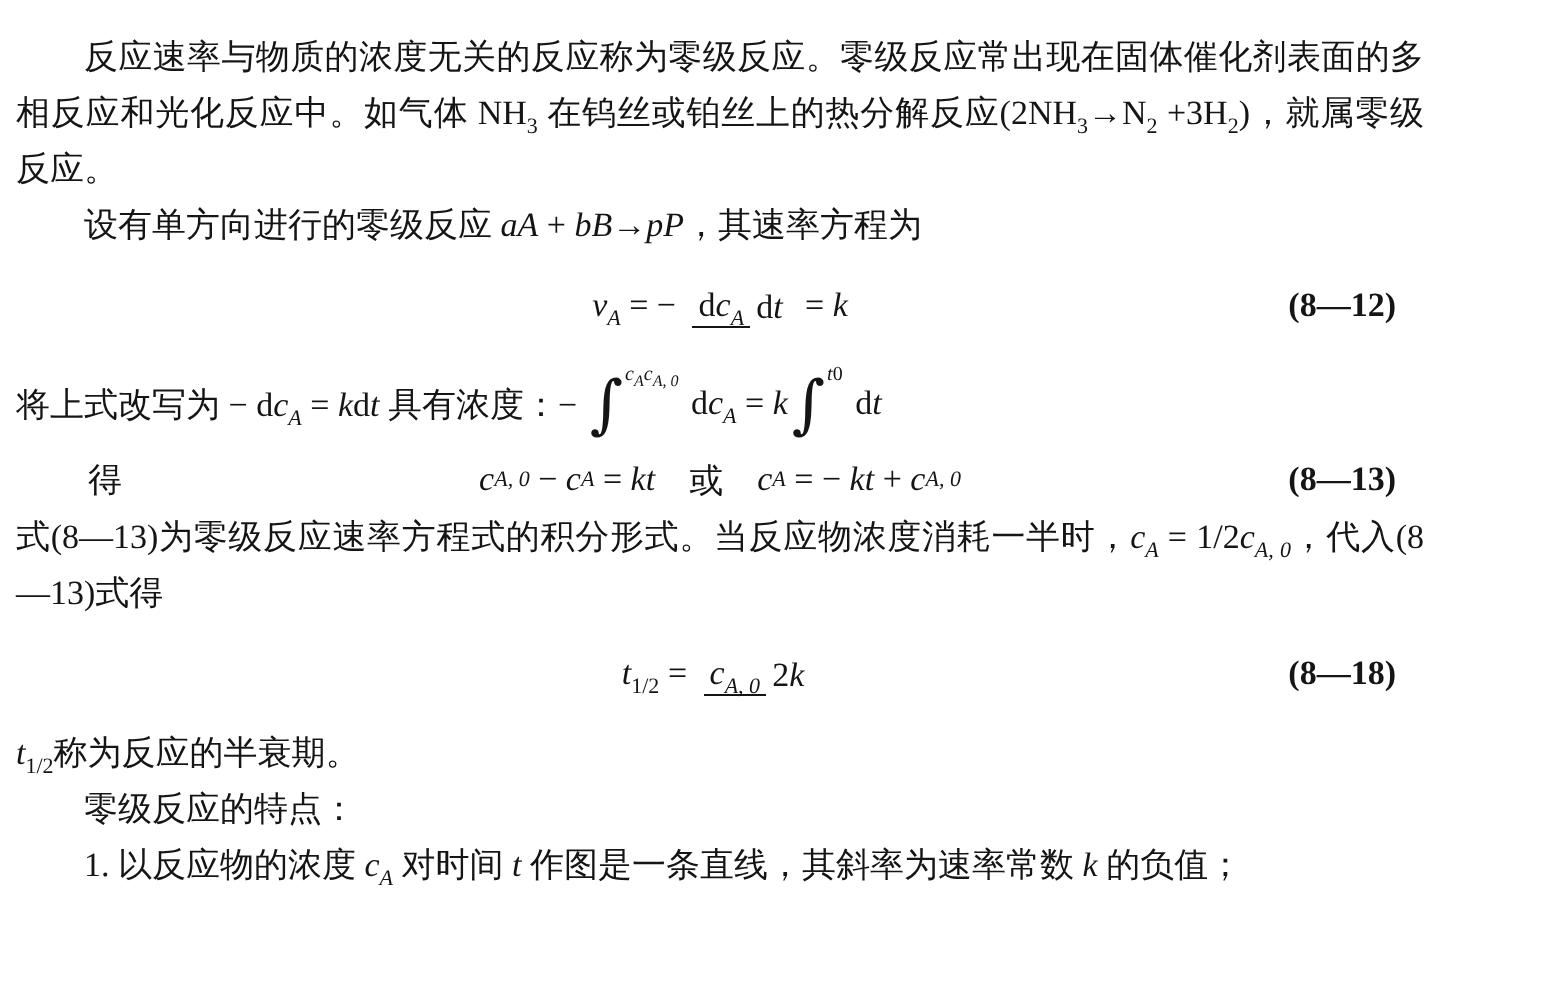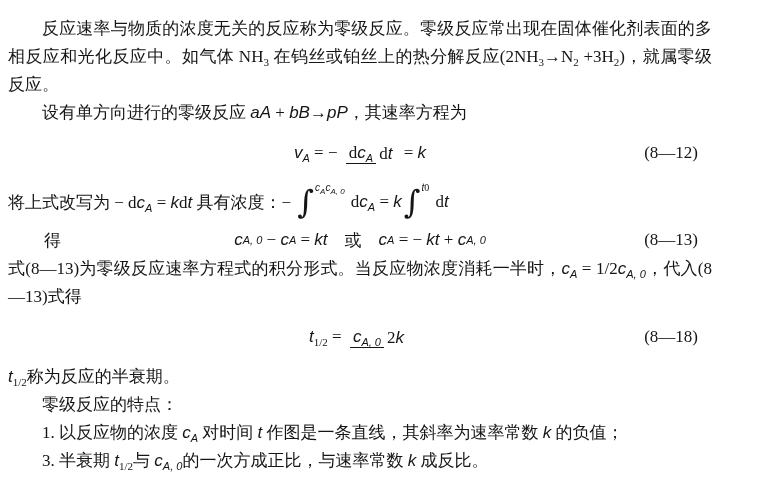--- a/index.html
+++ b/index.html
@@ -7,28 +7,28 @@
     width:776px; height:491px;
     background:#ffffff;
     color:#151515;
     font-family:"Liberation Serif","DejaVu Serif",serif;
     font-size:17px;
     overflow:hidden;
   }
   .page { box-sizing:border-box; width:724px; height:491px; padding:3px 12px 0 8px;margin-top:12px; }
   .para { margin:0; line-height:28px; text-align:justify; }
   .indent { text-indent:34px; }
-  .math { font-family:Liberation Sans, sans-serif; font-style:italic; }
+  .math { font-family:Liberation Serif, serif; font-style:italic; }
   sub { font-size:11px; line-height:0; }
   sup { font-size:11px; line-height:0; }
   
   .eq-row { position:relative; display:flex; align-items:center; justify-content:center; min-height:30px; }
   .eq-row.tall { min-height:52px; }
   .eq-body { display:inline-flex; align-items:center; white-space:pre; }
-  .eq-num { position:absolute; right:14px; top:50%; transform:translateY(-50%); }
+  .eq-num { position:absolute; right:14px; top:50%; transform:translateY(-50%);font-weight:bold; }
   .eq-lead { position:absolute; left:36px; top:50%; transform:translateY(-50%); }
   
   .frac { display:inline-flex; flex-direction:row; align-items:center; margin:0 4px; }
   .frac .num, .frac .den { line-height:21px; padding:0 3px; text-align:center; white-space:pre; }
   .frac .num { border-bottom:1.5px solid #151515; }
   
   .int-line { display:flex; align-items:center; min-height:46px; white-space:pre; }
   .int-wrap { display:inline-flex; align-items:center; margin:0 2px; }
   .int-sign { font-size:32px; line-height:38px; font-style:normal; font-family:"DejaVu Serif",serif; }
   .int-limits { display:inline-flex; flex-direction:row; justify-content:space-between; height:40px; font-size:10px; margin-left:1px; }
@@ -94,15 +94,14 @@
       </span>
     </span>
     <span class="eq-num">(8—18)</span>
   </div>
 
   <p class="para"><span class="math">t</span><sub>1/2</sub><span>称为反应的半衰期。</span></p>
 
   <p class="para indent">零级反应的特点：</p>
 
   <p class="para indent"><span>1. 以反应物的浓度 </span><span class="math">c</span><sub class="math">A</sub><span> 对时间 </span><span class="math">t</span><span> 作图是一条直线，其斜率为速率常数 </span><span class="math">k</span><span> 的负值；</span></p>
-  <p class="para indent"><span>3. 半衰期 </span><span class="math">t</span><sub>1/2</sub><span>与 </span><span class="math">c</span><sub class="math">A, 0</sub><span>的一次方成正比，与速率常数 </span><span class="math">k</span><span> 成反比。</span></p>
 
 </div>
 
 </body></html>

